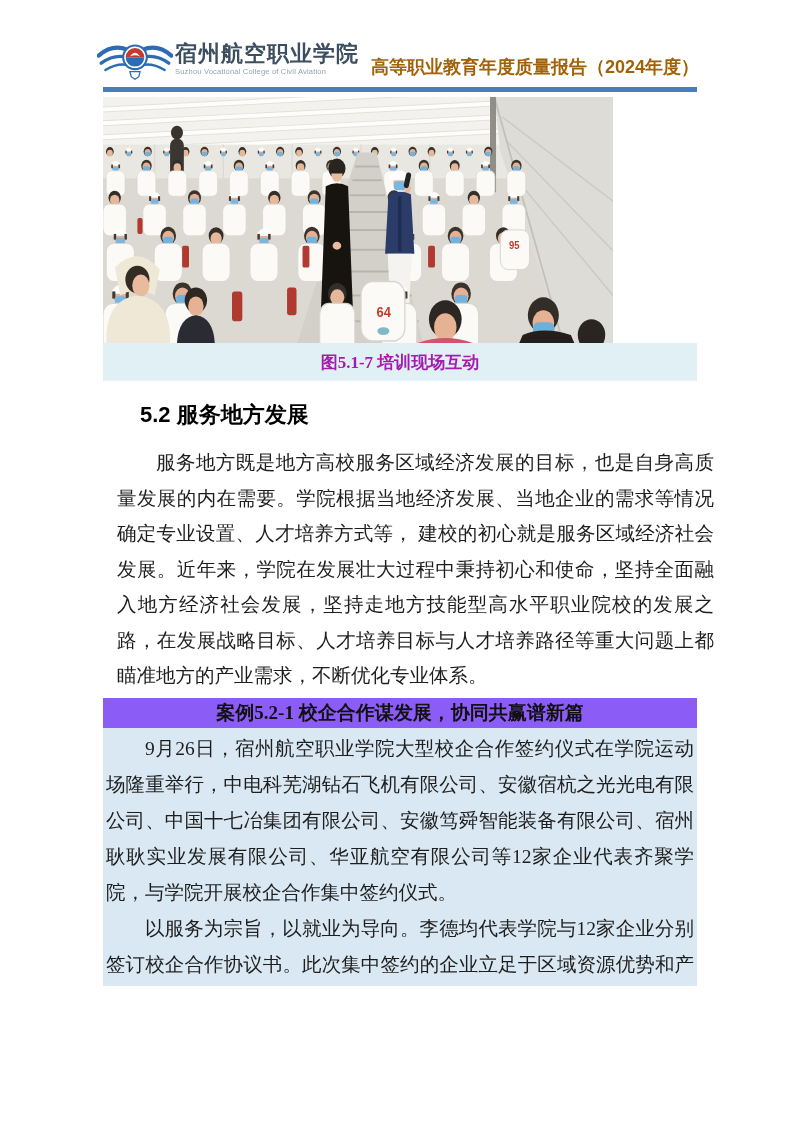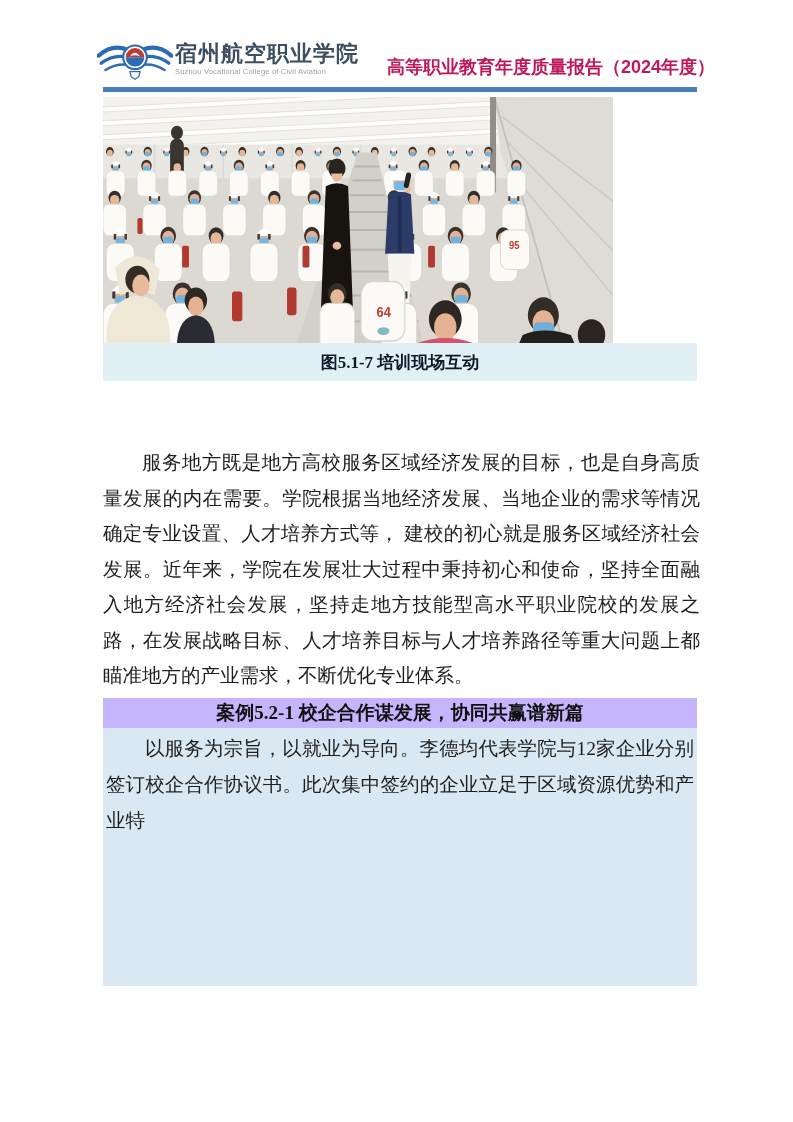--- a/index.html
+++ b/index.html
@@ -11,39 +11,39 @@
   
   .header { position:absolute; left:97px; top:33px; width:600px; height:52px;
             display:flex; align-items:center; }
   .logo { width:76px; height:52px; flex:0 0 auto; }
   .college-names { margin-left:2px; flex:0 0 auto; }
   .college-name { font-family:"Liberation Sans","DejaVu Sans",sans-serif;
     font-weight:700; font-size:22px; color:#3c4e60; letter-spacing:1px; line-height:1.05; white-space:nowrap; }
   .college-name-en { font-family:"Liberation Sans","DejaVu Sans",sans-serif;
     font-size:7.5px; color:#97a1ab; letter-spacing:.2px; margin-top:2px; white-space:nowrap; }
   .report-title { font-family:"Liberation Sans","DejaVu Sans",sans-serif;
-    font-weight:700; font-size:18px; color:#be185d; margin-left:28px; white-space:nowrap;
+    font-weight:700; font-size:18px; color:#a16207; margin-left:12px; white-space:nowrap;
     align-self:flex-end; padding-bottom:6px; }
   .header-bar { position:absolute; left:103px; top:87px; width:594px; height:5px; background:#4a7ebb; }
   
   .photo { position:absolute; left:103px; top:97px; width:510px; height:246px; background:#7dd3fc; }
   .photo svg { display:block; width:100%; height:100%; }
   
   .caption { position:absolute; left:103px; top:343px; width:594px; height:38px;
     background:#e0f0f5; display:flex; align-items:center; justify-content:center;
-    font-weight:700; font-size:17px; color:#0f172a; }
+    font-weight:700; font-size:17px; color:#a21caf; }
   
   .section-heading { position:absolute; left:140px; top:400px;
     font-family:"Liberation Sans","DejaVu Sans",sans-serif;
     font-weight:700; font-size:22px; color:#000; }
-  .section-paragraph { position:absolute; left:103px; top:445px; width:597px;
+  .section-paragraph { position:absolute; left:117px; top:445px; width:597px;
     font-size:19.5px; line-height:35.5px; text-align:justify; text-indent:2em; color:#1e1e1e; }
   
   .case-heading { position:absolute; left:103px; top:698px; width:594px; height:30px;
-    background:#c4b5fd; display:flex; align-items:center; justify-content:center;
+    background:#8b5cf6; display:flex; align-items:center; justify-content:center;
     font-weight:700; font-size:19px; color:#111; }
   .case-body { position:absolute; left:103px; top:728px; width:594px; height:258px;
     background:#d9e8f2; box-sizing:border-box; padding:3px 3px 0 3px; overflow:hidden; }
   .case-body p { margin:0; font-size:19.5px; line-height:36px; text-align:justify;
     text-indent:2em; color:#1e1e1e; }
   
   .page-number { position:absolute; left:0; top:986px; width:793px; text-align:center;
     font-family:"Liberation Sans","DejaVu Sans",sans-serif; font-size:15px; color:#222; }
   .seat-num { font-family:"Liberation Sans","DejaVu Sans",sans-serif; font-weight:700; fill:#c23b30; }
 </style>
@@ -268,20 +268,22 @@
         <ellipse cx="512" cy="228" rx="12.5" ry="13" fill="#e6b294"></ellipse>
         <rect x="500" y="227" width="25" height="14" rx="6" fill="#6fb0da"></rect>
         <path d="M484,248 L548,248 L544,240 Q512,231 488,240 Z" fill="#23201c"></path>
         <circle cx="568" cy="240" r="16" fill="#2a2520"></circle>
       </g>
     </svg>
   </div>
 
   <div class="caption">图5.1-7 培训现场互动</div>
 
+  <div class="section-heading">5.2 服务地方发展</div>
   <div class="section-paragraph">服务地方既是地方高校服务区域经济发展的目标，也是自身高质量发展的内在需要。学院根据当地经济发展、当地企业的需求等情况确定专业设置、人才培养方式等， 建校的初心就是服务区域经济社会发展。近年来，学院在发展壮大过程中秉持初心和使命，坚持全面融入地方经济社会发展，坚持走地方技能型高水平职业院校的发展之路，在发展战略目标、人才培养目标与人才培养路径等重大问题上都瞄准地方的产业需求，不断优化专业体系。</div>
 
   <div class="case-heading">案例5.2-1 校企合作谋发展，协同共赢谱新篇</div>
   <div class="case-body">
+    <p>9月26日，宿州航空职业学院大型校企合作签约仪式在学院运动场隆重举行，中电科芜湖钻石飞机有限公司、安徽宿杭之光光电有限公司、中国十七冶集团有限公司、安徽笃舜智能装备有限公司、宿州耿耿实业发展有限公司、华亚航空有限公司等12家企业代表齐聚学院，与学院开展校企合作集中签约仪式。</p>
     <p>以服务为宗旨，以就业为导向。李德均代表学院与12家企业分别签订校企合作协议书。此次集中签约的企业立足于区域资源优势和产业特</p>
   </div>
 
 </div>
 
 </body></html>

